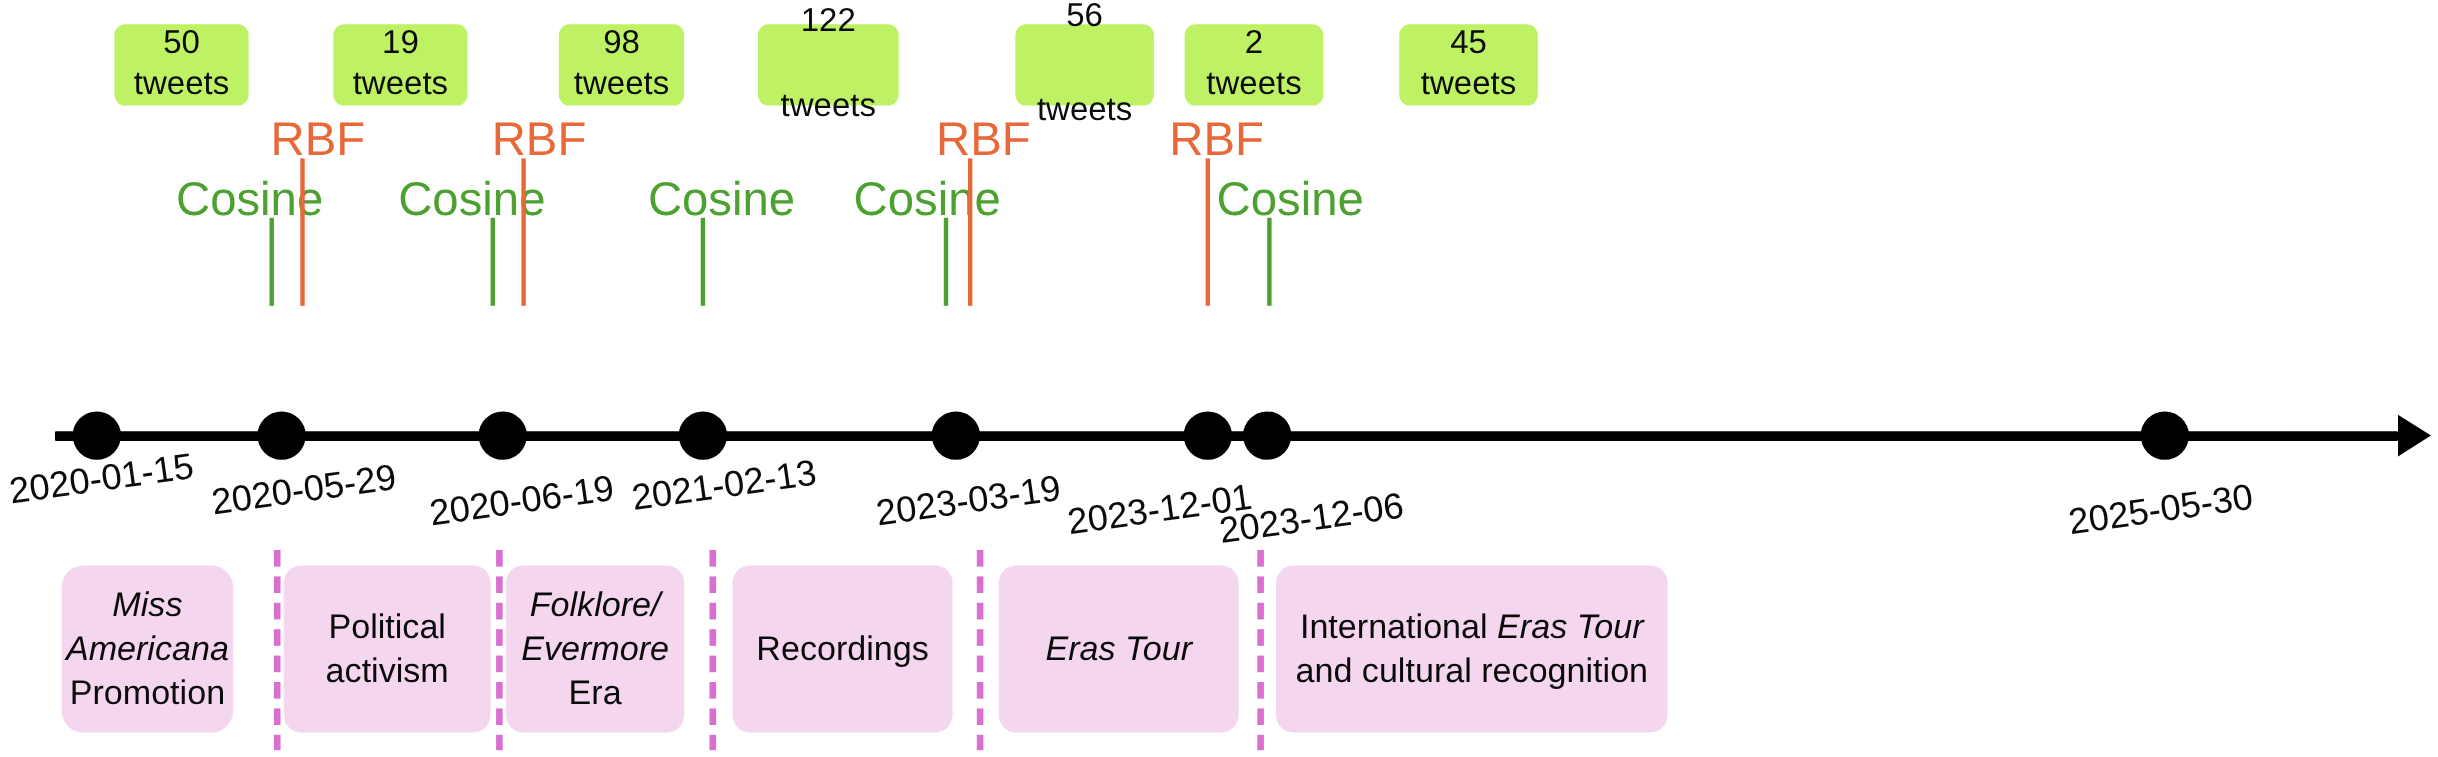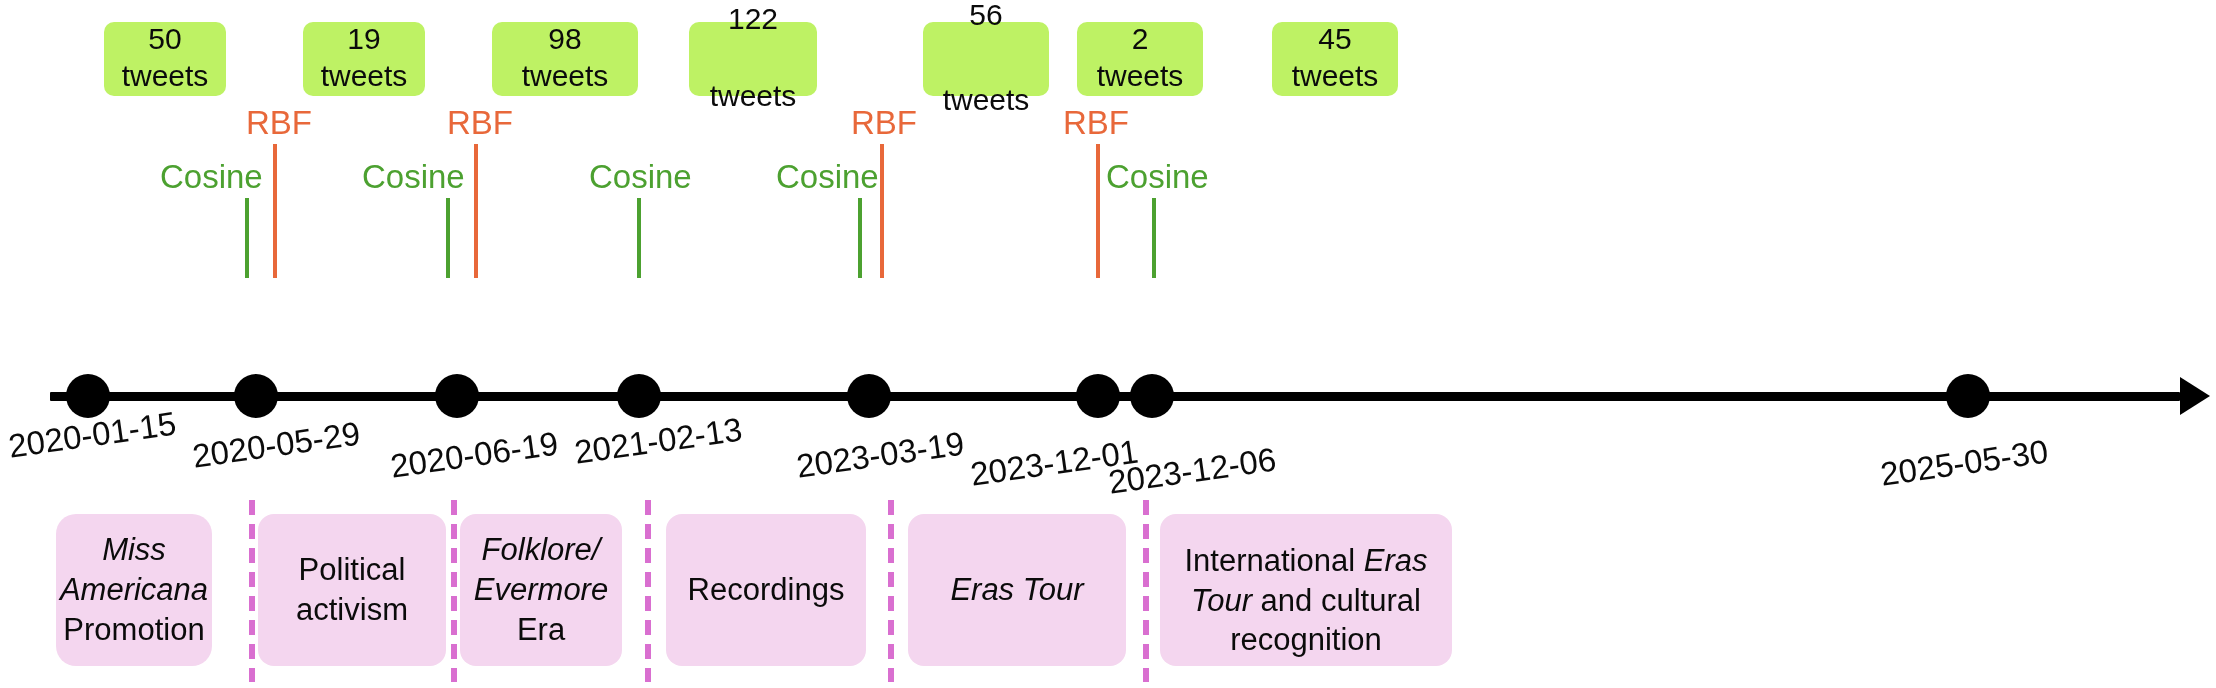--- a/index.html
+++ b/index.html
@@ -14,21 +14,21 @@
     color:#0b0b0b;font-size:30px;line-height:1.22;text-align:center;
     box-sizing:border-box;padding:6px 4px 8px;
   }
   .tweet-chip .num{display:block;}
   .tweet-chip .unit{display:block;text-align:right;}
 
   
   .kline{position:absolute;width:4px;border-radius:0;}
   .kline.cos{background:#4CA130;}
   .kline.rbf{background:#E8683A;}
-  .klabel{position:absolute;font-size:33px;white-space:nowrap;line-height:1;}
+  .klabel{position:absolute;font-size:43px;white-space:nowrap;line-height:1;}
   .klabel.cos{color:#4CA130;}
   .klabel.rbf{color:#E8683A;}
 
   
   #axis-line{position:absolute;background:#000;height:9px;border-radius:1px;}
   #axis-arrow{position:absolute;width:0;height:0;
      border-top:19px solid transparent;border-bottom:19px solid transparent;
      border-left:30px solid #000;}
   .tl-dot{position:absolute;width:44px;height:44px;border-radius:50%;background:#000;}
 
@@ -53,21 +53,21 @@
 
   <div id="tweet-chips">
       <div class="tweet-chip" style="left: 104px; top: 22px; width: 122px; height: 74px;">
         <span class="num">50</span>
         <span class="unit">tweets</span>
       </div>
       <div class="tweet-chip" style="left: 303px; top: 22px; width: 122px; height: 74px;">
         <span class="num">19</span>
         <span class="unit">tweets</span>
       </div>
-      <div class="tweet-chip" style="left: 492px; top: 22px; width: 146px; height: 74px;">
+      <div class="tweet-chip" style="left: 508px; top: 22px; width: 114px; height: 74px;">
         <span class="num">98</span>
         <span class="unit">tweets</span>
       </div>
       <div class="tweet-chip" style="left: 689px; top: 22px; width: 128px; height: 74px; gap: 40px;">
         <span class="num">122</span>
         <span class="unit">tweets</span>
       </div>
       <div class="tweet-chip" style="left: 923px; top: 22px; width: 126px; height: 74px; gap: 48px;">
         <span class="num">56</span>
         <span class="unit">tweets</span>
@@ -159,18 +159,18 @@
       <div class="era-box" style="left: 666px; top: 514px; width: 200px; height: 152px;">
         <div>
           <div><span>Recordings</span></div>
         </div>
       </div>
       <div class="era-box" style="left: 908px; top: 514px; width: 218px; height: 152px;">
         <div>
           <div><em>Eras Tour</em></div>
         </div>
       </div>
-      <div class="era-box" style="left: 1160px; top: 514px; width: 292px; height: 152px; align-items: flex-end;">
+      <div class="era-box" style="left: 1160px; top: 514px; width: 356px; height: 152px;">
         <div><span>International </span><em>Eras Tour</em><span> and cultural recognition</span></div>
       </div>
     </div>
 
 </div>
 
 </body></html>

